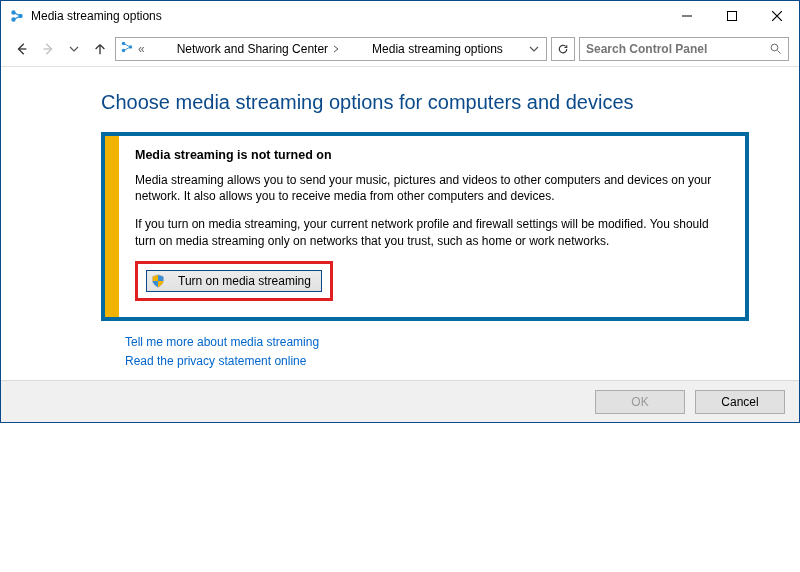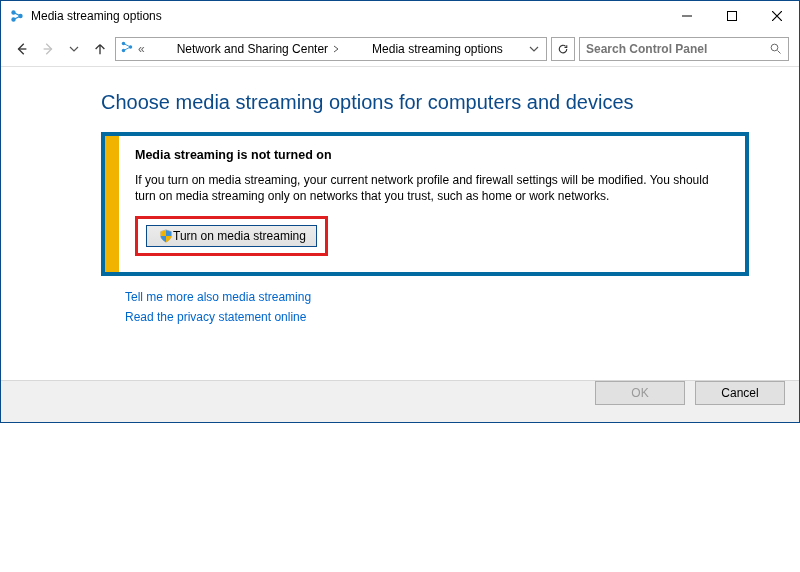--- a/index.html
+++ b/index.html
@@ -148,23 +148,23 @@
     margin-bottom: 12px;
   }
   .highlight-frame {
     border: 3px solid #e02020;
     display: inline-block;
     padding: 6px 8px;
   }
   .action-btn {
     display: inline-flex;
     align-items: center;
-    gap: 0;
+    gap: 13px;
     height: 22px;
-    padding: 0 10px 0 12px;
+    padding: 0 10px 0 4px;
     border: 1px solid #0b4a8a;
     background: linear-gradient(#ececec, #e1e1e1);
     font-size: 12px;
     color: #000;
   }
   .shield {
     width: 14px; height: 14px;
     display: inline-block;
   }
   .links {
@@ -176,20 +176,21 @@
     font-size: 12px;
     text-decoration: none;
     line-height: 1.6;
   }
   
   .footer {
     height: 42px;
     background: #f0f0f0;
     border-top: 1px solid #d8d8d8;
     display: flex;
+    align-items: center;
     justify-content: flex-end;
     padding: 0 14px;
     gap: 10px;
   }
   .footer-btn {
     width: 90px; height: 24px;
     border: 1px solid #adadad;
     background: #e1e1e1;
     font-size: 12px;
     display:flex; align-items:center; justify-content:center;
@@ -300,40 +301,41 @@
     </div>
   </div>
 
   <div class="content">
     <h1 class="page-heading">Choose media streaming options for computers and devices</h1>
 
     <div class="info-card">
       <div class="accent"></div>
       <div class="card-body">
         <div class="card-title">Media streaming is not turned on</div>
+        <div class="card-para">Media streaming allows you to send your music, pictures and videos to other computers and devices on your network.  It also allows you to receive media from other computers and devices.</div>
         <div class="card-para">If you turn on media streaming, your current network profile and firewall settings will be modified. You should turn on media streaming only on networks that you trust, such as home or work networks.</div>
         <div class="highlight-frame">
           <div class="action-btn">
             <span class="shield">
               <svg width="14" height="14" viewBox="0 0 16 16">
                 <path d="M8 1 L14 3 V8 C14 12 8 15 8 15 C8 15 2 12 2 8 V3 Z" fill="#fff" stroke="#666" stroke-width="0.5"></path>
                 <path d="M8 1 L14 3 V8 L8 8 Z" fill="#3a8fd6"></path>
                 <path d="M8 1 L2 3 V8 L8 8 Z" fill="#f2b200"></path>
                 <path d="M8 8 L14 8 C14 12 8 15 8 15 Z" fill="#f2b200"></path>
                 <path d="M8 8 L2 8 C2 12 8 15 8 15 Z" fill="#3a8fd6"></path>
               </svg>
             </span>
             <span>Turn on media streaming</span>
           </div>
         </div>
       </div>
     </div>
 
     <div class="links">
-      <a href="#">Tell me more also media streaming</a>
+      <a href="#">Tell me more about media streaming</a>
       <a href="#">Read the privacy statement online</a>
     </div>
   </div>
 
   <div class="footer">
     <div class="footer-btn disabled">OK</div>
     <div class="footer-btn">Cancel</div>
   </div>
 
 </div>

